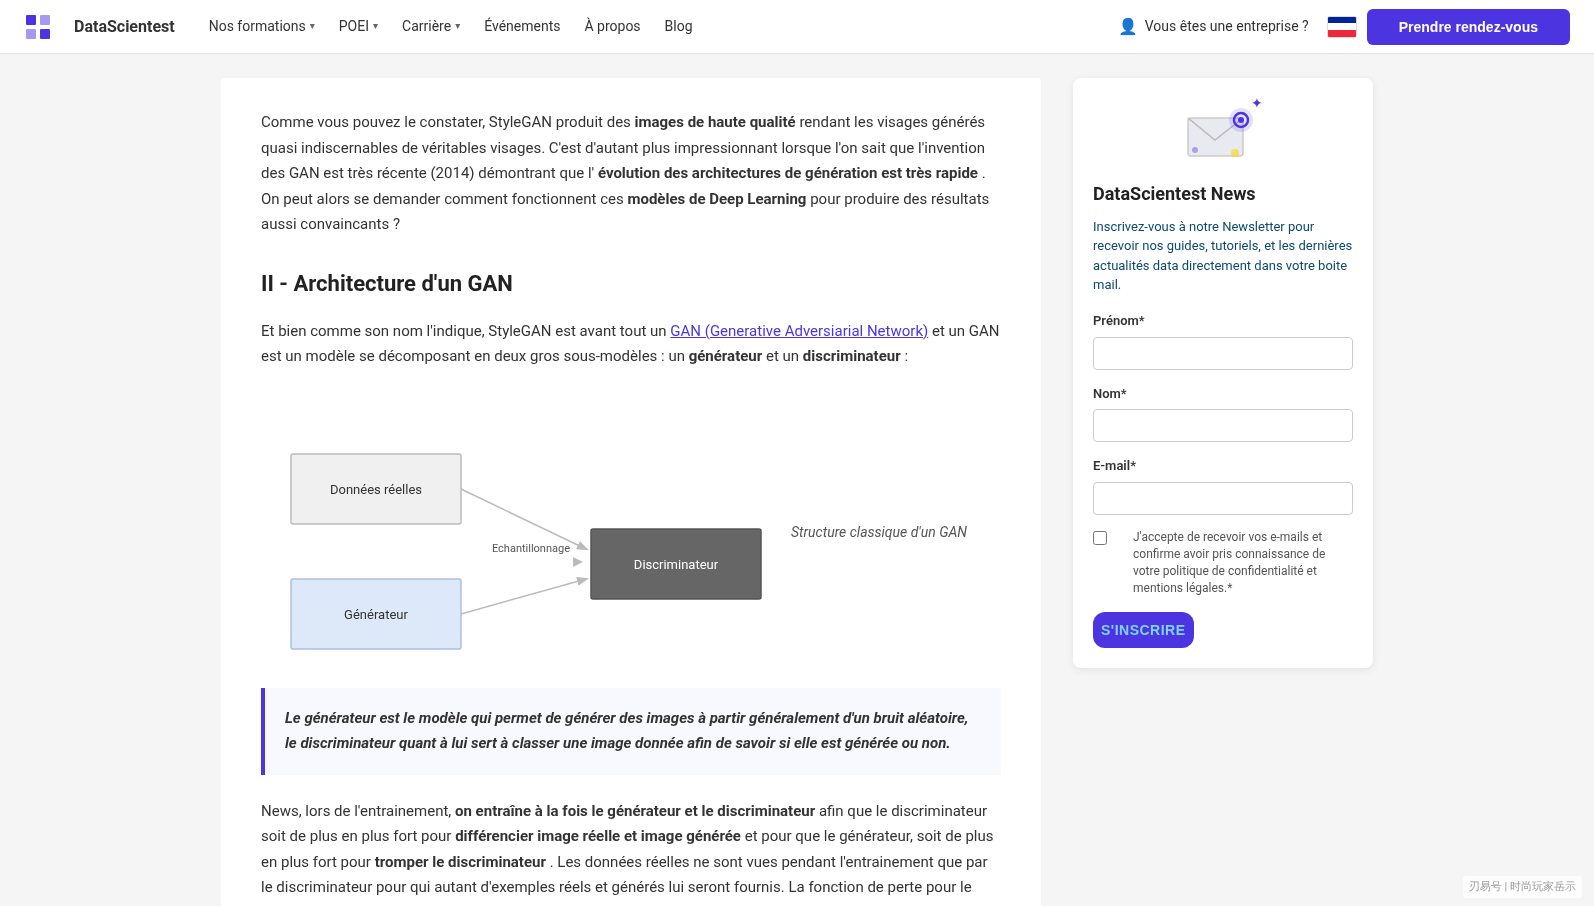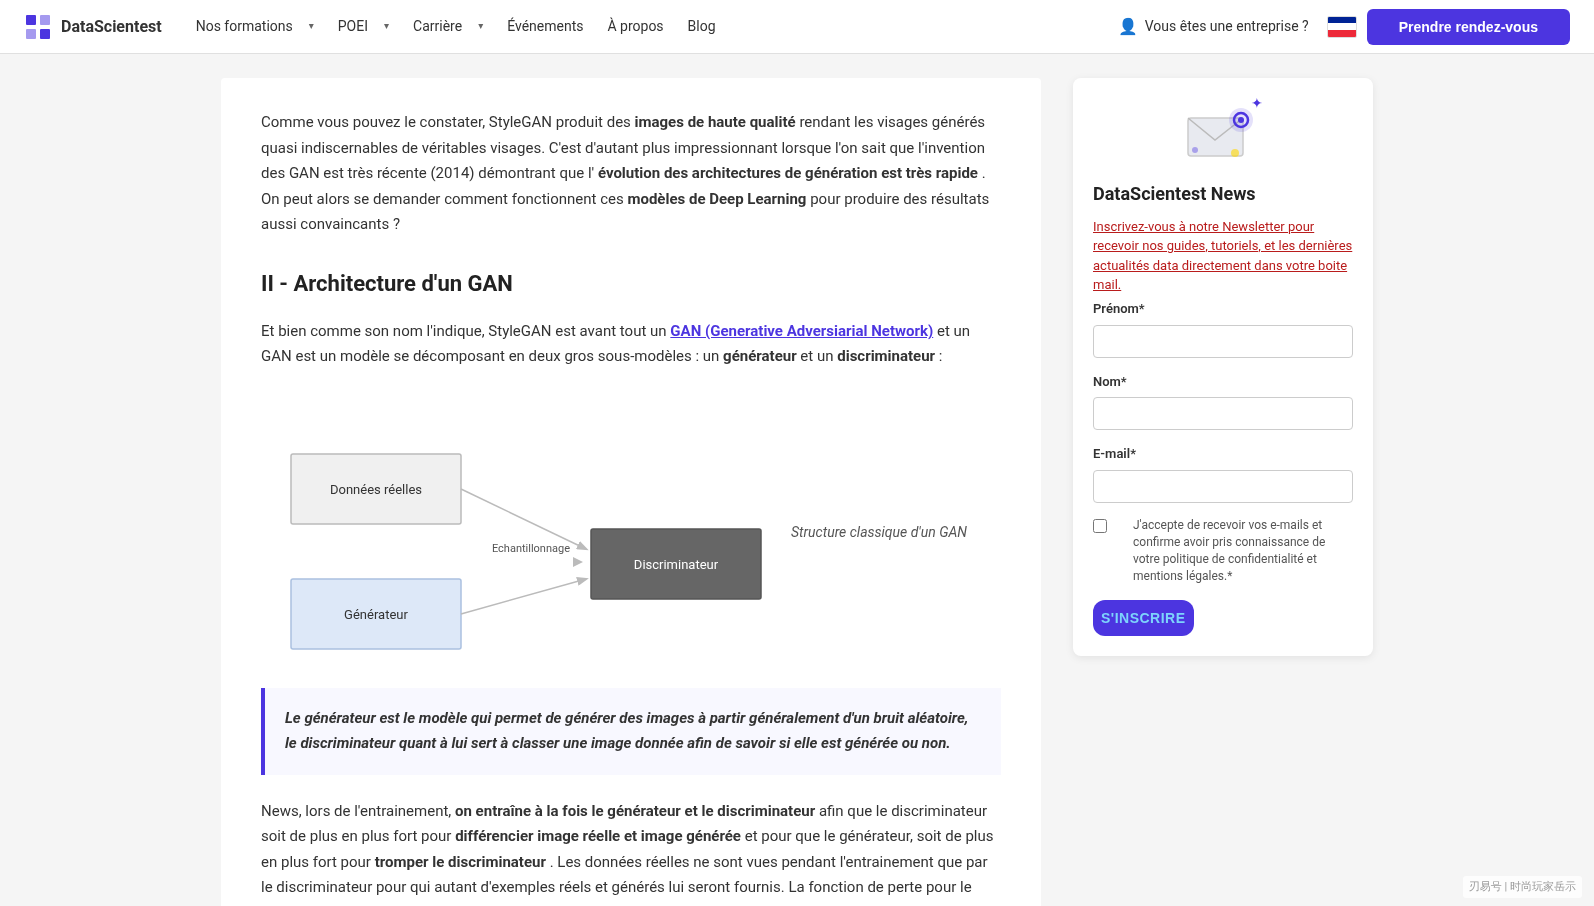--- a/index.html
+++ b/index.html
@@ -14,41 +14,41 @@
       padding: 0 24px;
       height: 54px;
       position: sticky;
       top: 0;
       z-index: 100;
       gap: 8px;
     }
     .nav-logo {
       display: flex;
       align-items: center;
-      gap: 9px;
+      gap: 22px;
       font-weight: 700;
       font-size: 16px;
       color: #333;
       margin-right: 16px;
       text-decoration: none;
     }
     .nav-logo-icon {
       width: 28px;
       height: 28px;
     }
     .nav-links {
       display: flex;
       align-items: center;
       gap: 4px;
       flex: 1;
     }
     .nav-link {
       display: flex;
       align-items: center;
-      gap: 16px;
+      gap: 4px;
       padding: 6px 10px;
       font-size: 14px;
       color: #333;
       cursor: pointer;
       border-radius: 4px;
       white-space: nowrap;
       text-decoration: none;
     }
     .nav-chevron { font-size: 10px; color: #666; }
     .nav-right {
@@ -117,21 +117,20 @@
       font-size: 15px;
       line-height: 1.7;
       color: #333;
     }
     .article-paragraph b, .article-paragraph strong {
       font-weight: 700;
     }
     a.article-link {
       color: #4c35e0;
       text-decoration: underline;
-      font-weight: bold;
     }
 
     .section-heading {
       font-size: 22px;
       font-weight: 700;
       margin: 28px 0 18px;
       color: #222;
     }
 
     
@@ -178,24 +177,23 @@
       margin-bottom: 12px;
     }
     .newsletter-title {
       font-size: 18px;
       font-weight: 700;
       color: #222;
       margin-bottom: 8px;
     }
     .newsletter-desc {
       font-size: 13px;
-      color: #b91c1c;
+      color: #0c4a6e;
       line-height: 1.5;
-      margin-bottom: 4px;
-      text-decoration: underline;
+      margin-bottom: 16px;
     }
     .form-label {
       font-size: 13px;
       font-weight: 600;
       color: #333;
       margin-bottom: 5px;
       display: block;
     }
     .form-input {
       width: 100%;

